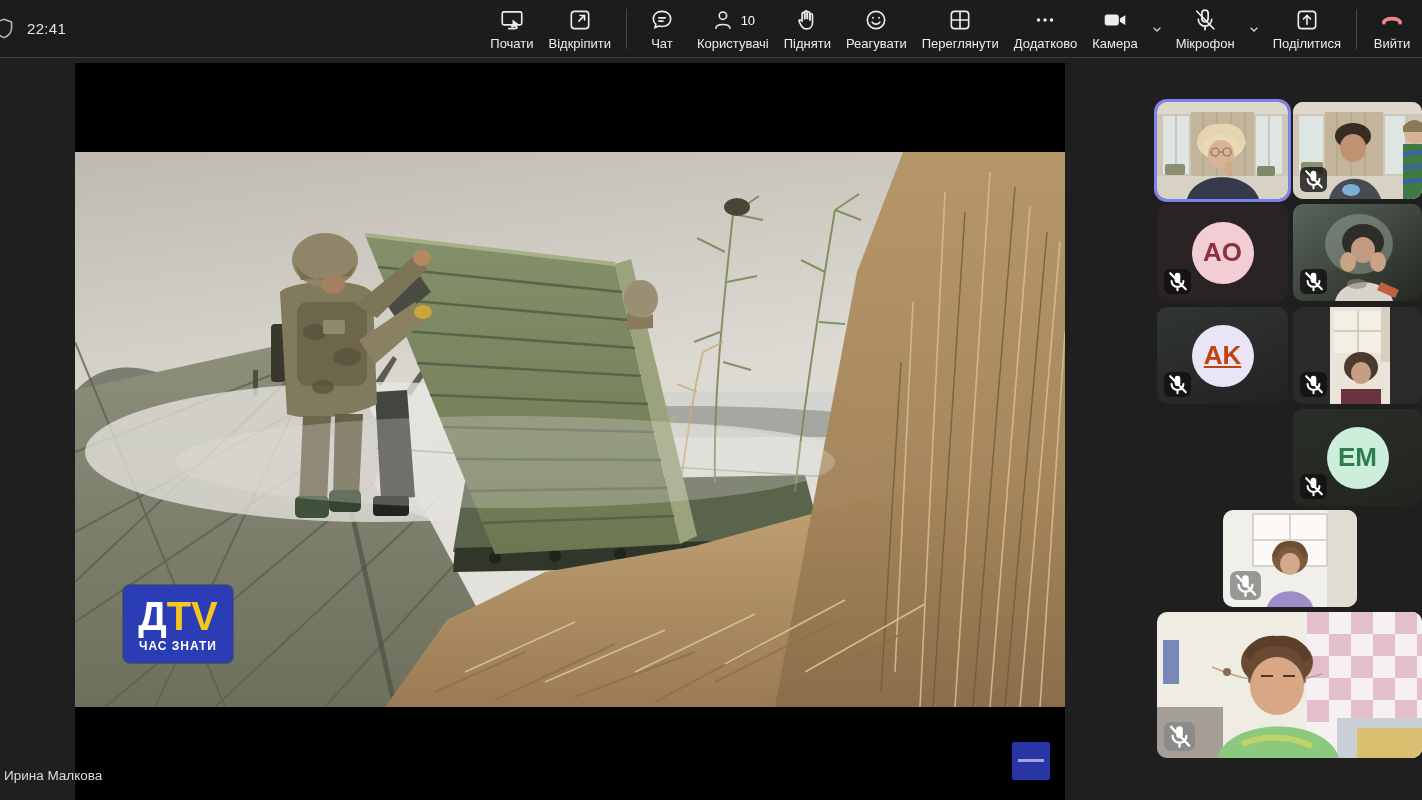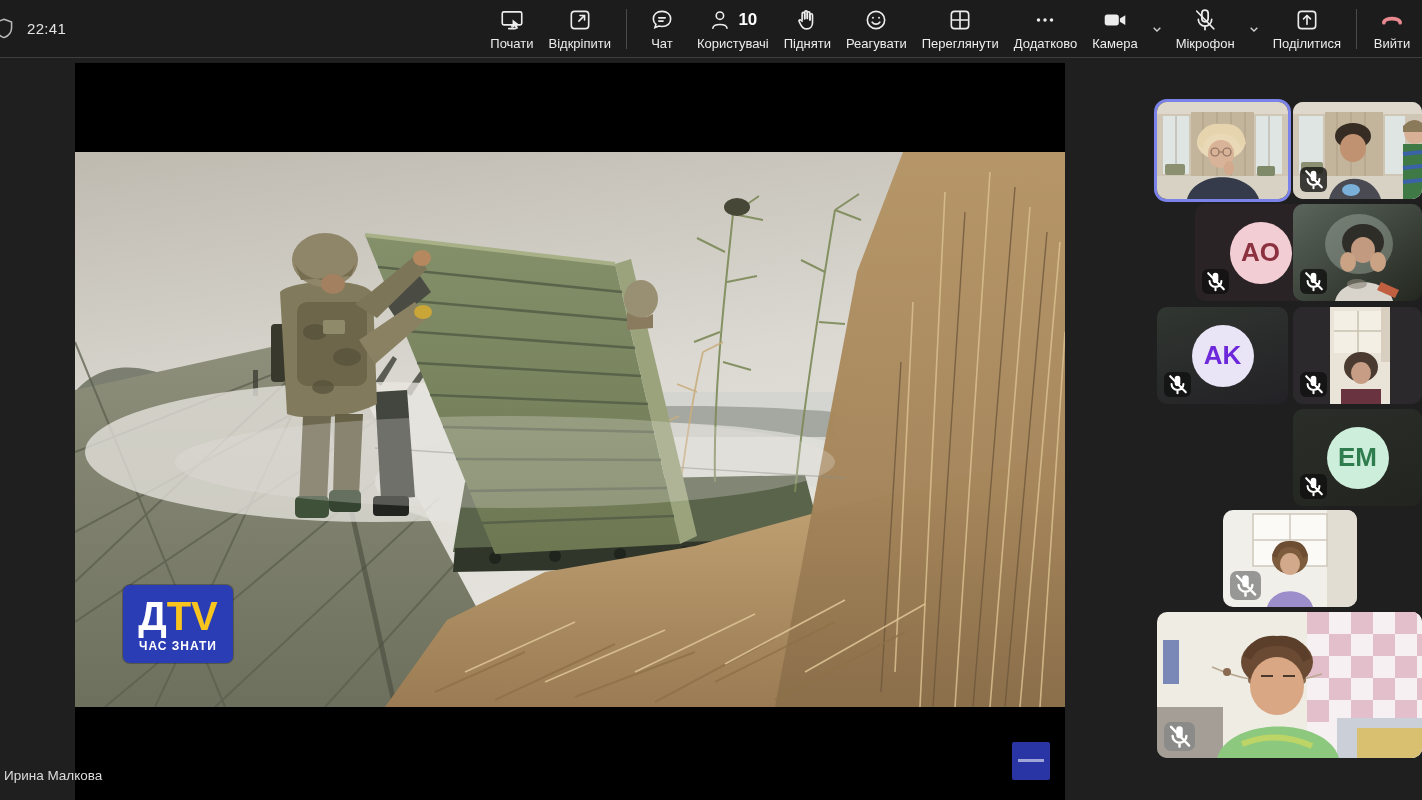--- a/index.html
+++ b/index.html
@@ -10,21 +10,21 @@
   .toolbar{position:absolute;top:0;left:0;width:1422px;height:58px;background:#1c1c1c;
            border-bottom:1px solid #3e3e3e;display:flex;align-items:center;box-sizing:border-box;}
   .tb-left{display:flex;align-items:center;gap:10px;padding-left:0;color:#e6e6e6;}
   .shield-wrap{width:26px;height:26px;margin-left:-9px;overflow:visible;opacity:.9;}
   .tb-time{font-size:15px;color:#e3e3e3;letter-spacing:.3px;}
   .tb-main{margin-left:auto;display:flex;align-items:center;gap:15px;padding-right:10px;}
   .tb-btn{display:flex;flex-direction:column;align-items:center;gap:2px;color:#ececec;
           cursor:pointer;min-width:40px;}
   .tb-btn .iconrow{display:flex;align-items:center;height:28px;}
   .tb-label{font-size:13px;white-space:nowrap;color:#ececec;}
-  .badge{font-size:17px;font-weight:700;color:#fff;margin-left:4px;}
+  .badge{font-size:13px;font-weight:400;color:#fff;margin-left:4px;}
   .tb-sep{width:1px;height:40px;background:#4a4a4a;}
   .tb-chev{height:48px;display:flex;align-items:center;color:#cfcfcf;cursor:pointer;margin:0 -4px;}
   svg.ic{display:block;}
 
   
   .stage{position:absolute;top:58px;left:0;width:1422px;height:742px;background:#1f1f1f;}
   .share-window{position:absolute;left:75px;top:5px;width:990px;height:737px;background:#000;}
   .share-video{position:absolute;left:0;top:89px;width:990px;height:555px;}
   .dtv-logo{position:absolute;left:48px;top:522px;width:110px;height:78px;background:#2b3db5;
             border-radius:7px;display:flex;flex-direction:column;align-items:center;justify-content:center;
@@ -467,21 +467,21 @@
           </g>
       </svg>
       <div class="mic-badge">
         <svg width="15" height="15" viewBox="0 0 24 24" fill="none" stroke="#fff" stroke-width="2" stroke-linecap="round">
           <rect x="9.3" y="3.5" width="5.4" height="10" rx="2.7" fill="#fff" stroke="none"></rect>
           <path d="M6.3 11.5a5.7 5.7 0 0 0 11.4 0M12 17.2v3.2M5 4l15 15.5"></path>
         </svg>
       </div>
     </div>
 
-    <div class="tile avatar-tile" style="left:1195px;top:146px;width:131px;height:97px;background:#2a2326;">
+    <div class="tile avatar-tile" style="left:1157px;top:146px;width:131px;height:97px;background:#2a2326;">
       <div class="avatar-circle" style="background:#f2cdd3;color:#8b3140;">AO</div>
       <div class="mic-badge">
         <svg width="15" height="15" viewBox="0 0 24 24" fill="none" stroke="#fff" stroke-width="2" stroke-linecap="round">
           <rect x="9.3" y="3.5" width="5.4" height="10" rx="2.7" fill="#fff" stroke="none"></rect>
           <path d="M6.3 11.5a5.7 5.7 0 0 0 11.4 0M12 17.2v3.2M5 4l15 15.5"></path>
         </svg>
       </div>
     </div>
 
     <div class="tile" style="left:1293px;top:146px;width:129px;height:97px;">
@@ -504,21 +504,21 @@
       </svg>
       <div class="mic-badge">
         <svg width="15" height="15" viewBox="0 0 24 24" fill="none" stroke="#fff" stroke-width="2" stroke-linecap="round">
           <rect x="9.3" y="3.5" width="5.4" height="10" rx="2.7" fill="#fff" stroke="none"></rect>
           <path d="M6.3 11.5a5.7 5.7 0 0 0 11.4 0M12 17.2v3.2M5 4l15 15.5"></path>
         </svg>
       </div>
     </div>
 
     <div class="tile avatar-tile" style="left:1157px;top:249px;width:131px;height:97px;background:linear-gradient(160deg,#303631,#232125);">
-      <div class="avatar-circle" style="background:#e9e4f6;color:#6d28d9;">AK</div>
+      <div class="avatar-circle" style="background:#e9e4f6;color:#c2410c;text-decoration:underline;">AK</div>
       <div class="mic-badge">
         <svg width="15" height="15" viewBox="0 0 24 24" fill="none" stroke="#fff" stroke-width="2" stroke-linecap="round">
           <rect x="9.3" y="3.5" width="5.4" height="10" rx="2.7" fill="#fff" stroke="none"></rect>
           <path d="M6.3 11.5a5.7 5.7 0 0 0 11.4 0M12 17.2v3.2M5 4l15 15.5"></path>
         </svg>
       </div>
     </div>
 
     <div class="tile" style="left:1293px;top:249px;width:129px;height:97px;background:#2b292c;">
       <svg viewBox="0 0 129 97" preserveAspectRatio="none">

